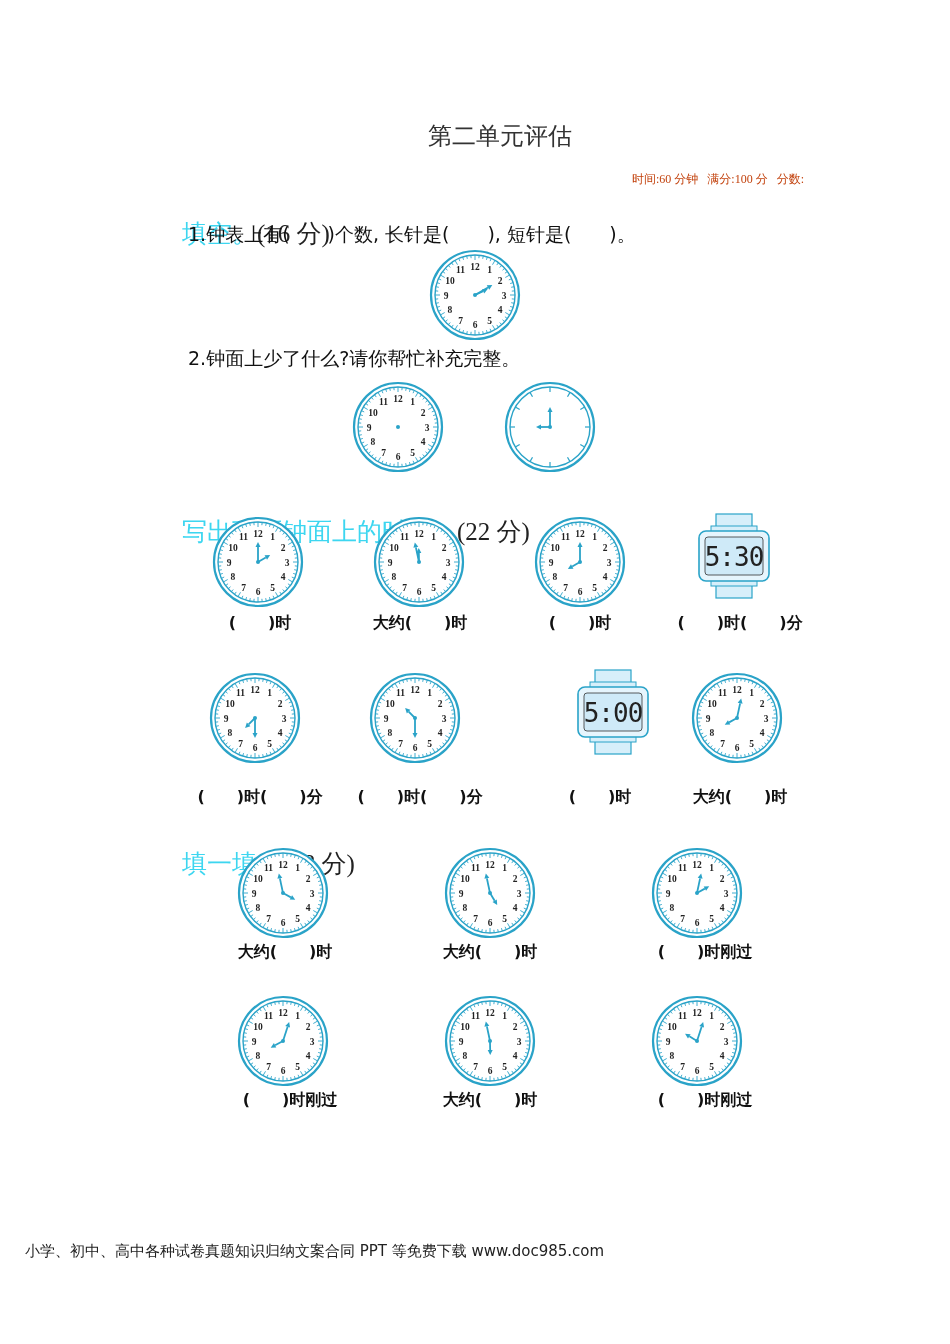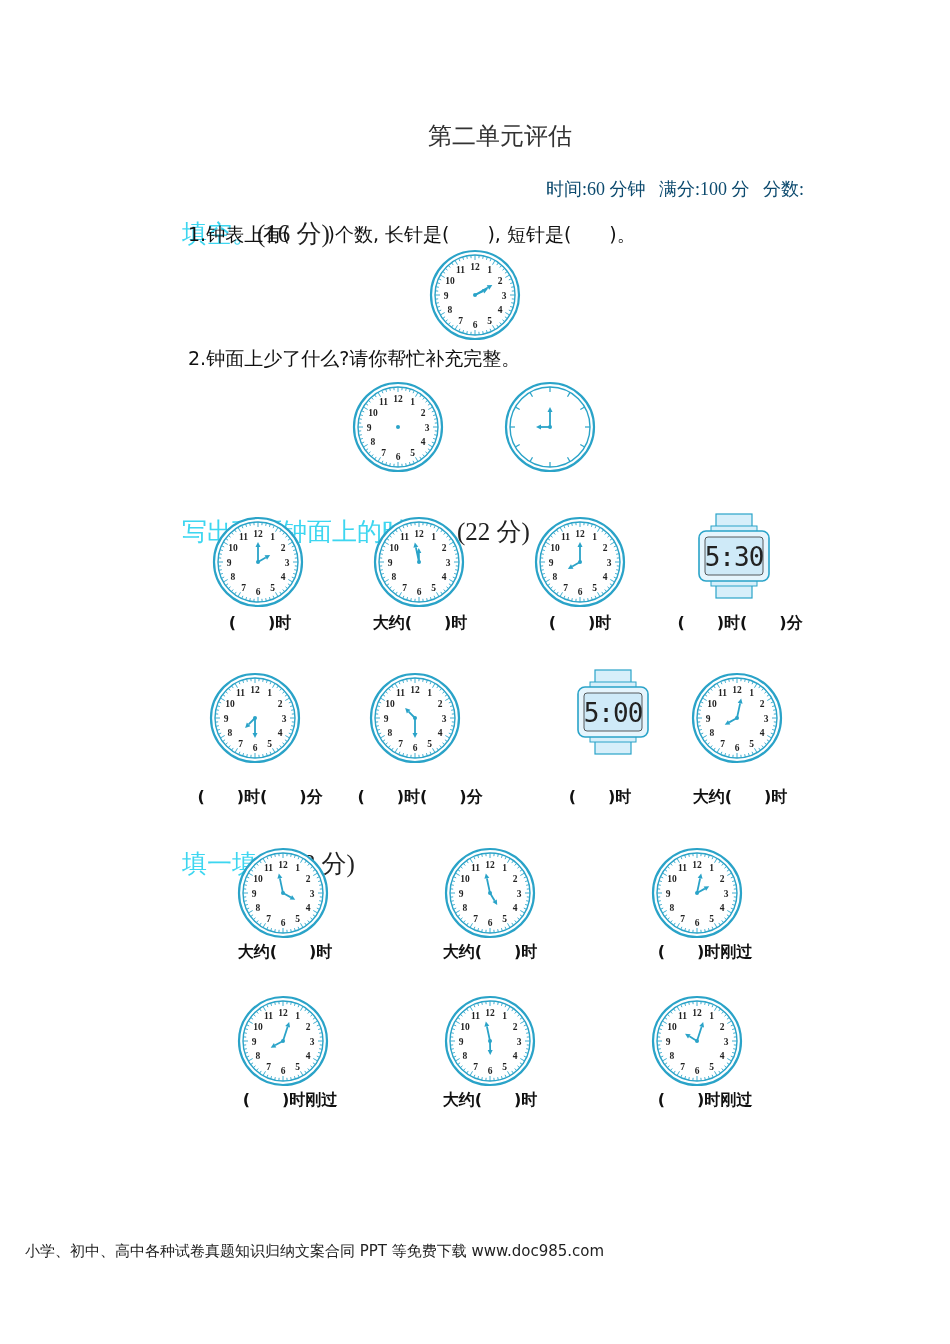--- a/index.html
+++ b/index.html
@@ -1,20 +1,20 @@
 <!DOCTYPE html>
 <html><head>
 <meta charset="utf-8">
 <style>
   html, body { margin: 0; padding: 0; background: #ffffff; }
   body { width: 950px; height: 1344px; position: relative; overflow: hidden;
          font-family: "DejaVu Sans", "Liberation Sans", sans-serif; color: #111; }
   .abs { position: absolute; }
   .title { left: 0; width: 1000px; top: 120px; text-align: center; font-size: 24px; color: #333; }
-  .meta { right: 146px; top: 156px; font-size: 18px; color: #0c4a6e; font-family: "Liberation Serif", "DejaVu Serif", serif; white-space: pre; }
+  .meta { right: 146px; top: 156px; font-size: 12px; color: #c2410c; font-family: "Liberation Serif", "DejaVu Serif", serif; white-space: pre; }
   .section { left: 166px; font-size: 25px; white-space: pre; }
   .section .head { color: #3dd6f0; }
   .section .pts { color: #222; font-family: "Liberation Serif", "DejaVu Serif", serif; }
   .q { left: 188px; font-size: 19px; white-space: pre; color: #111; }
   .caption { font-size: 16px; font-weight: bold; white-space: pre; color: #111; text-align: center; }
   .footer { left: 0; width: 950px; top: 1242px; font-size: 15px; color: #222; white-space: pre; margin-left: 25px; }
 </style>
 </head>
 <body>
 

